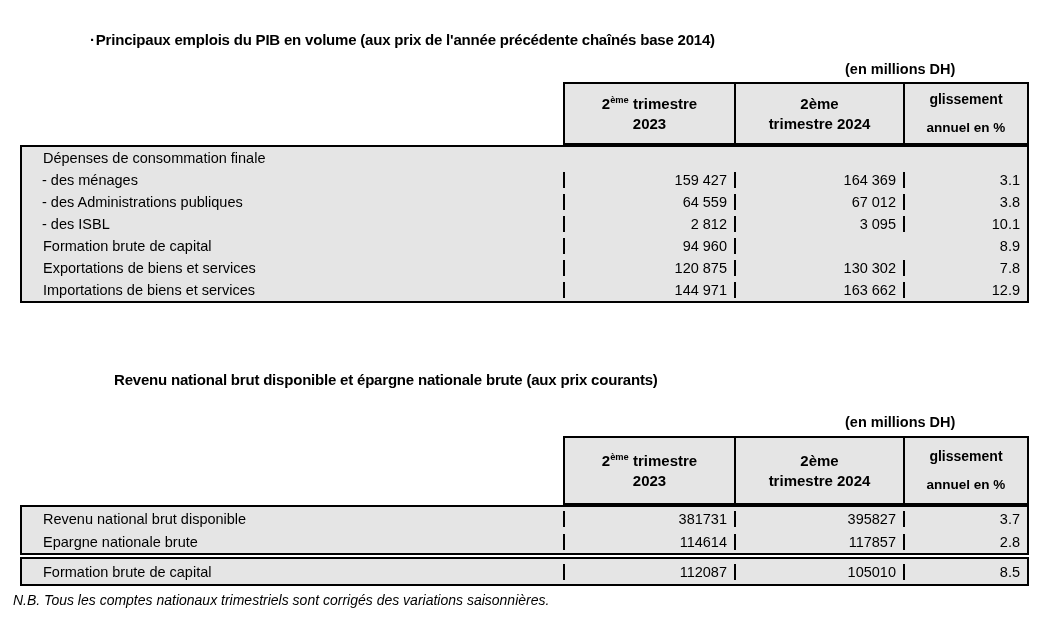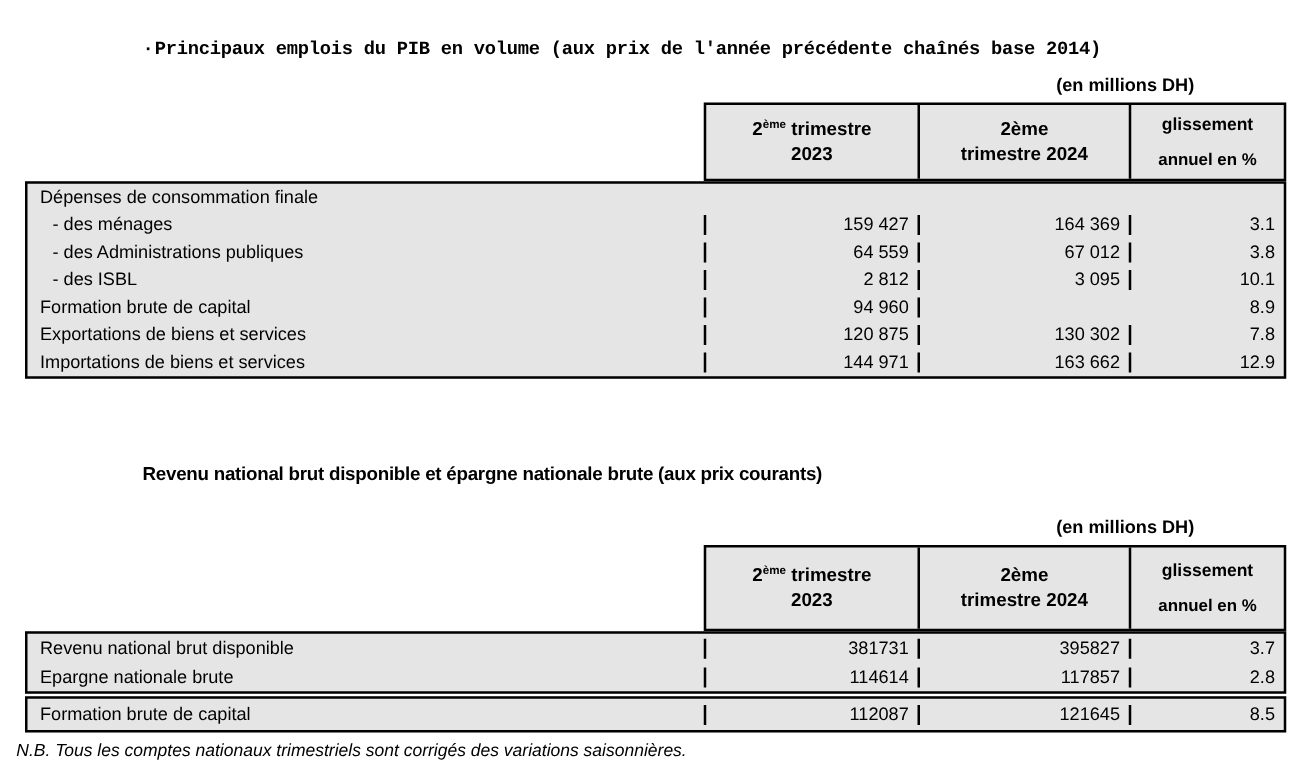--- a/index.html
+++ b/index.html
@@ -19,21 +19,21 @@
   .page { position: absolute; inset: 0; }
 
   
   .table-title {
     position: absolute;
     font-weight: bold;
     font-size: 15px;
     letter-spacing: -0.2px;
     white-space: nowrap;
   }
-  #title-1 { left: 114px; top: 31px; font-family: Liberation Mono, monospace; }
+  #title-1 { left: 90px; top: 31px; }
   #title-2 { left: 114px; top: 371px; }
   .lead-dot { margin-right: 1px; }
 
   
   .unit-caption {
     position: absolute;
     font-weight: bold;
     font-size: 14.5px;
     white-space: nowrap;
   }
@@ -81,21 +81,21 @@
     flex-direction: column;
   }
   .trow {
     display: flex;
     flex: 1 1 0;
     align-items: center;
   }
   .cell-label {
     box-sizing: border-box;
     flex: 0 0 auto;
-    padding-left: 10px;
+    padding-left: 21px;
     font-size: 14.5px;
     white-space: nowrap;
     overflow: hidden;
   }
   .cell-label.indent { padding-left: 20px; }
   .cell-num {
     box-sizing: border-box;
     flex: 0 0 auto;
     text-align: right;
     padding-right: 7px;
@@ -231,21 +231,21 @@
         <div class="cell-num last" style="flex:1 1 auto;">2.8</div>
       </div>
     </div>
   </div>
 
   <div class="body-box" style="left:20px; top:557px; width:1009px; height:29px;">
     <div class="body-grid">
       <div class="trow">
         <div class="cell-label" style="flex:0 0 541px;">Formation brute de capital</div>
         <div class="cell-num" style="flex:0 0 171px;">112087</div>
-        <div class="cell-num" style="flex:0 0 169px;">121645</div>
+        <div class="cell-num" style="flex:0 0 169px;">105010</div>
         <div class="cell-num last" style="flex:1 1 auto;">8.5</div>
       </div>
     </div>
   </div>
 
   <div id="footnote">N.B. Tous les comptes nationaux trimestriels sont corrigés des variations saisonnières.</div>
 
 </div>
 
 </body></html>

